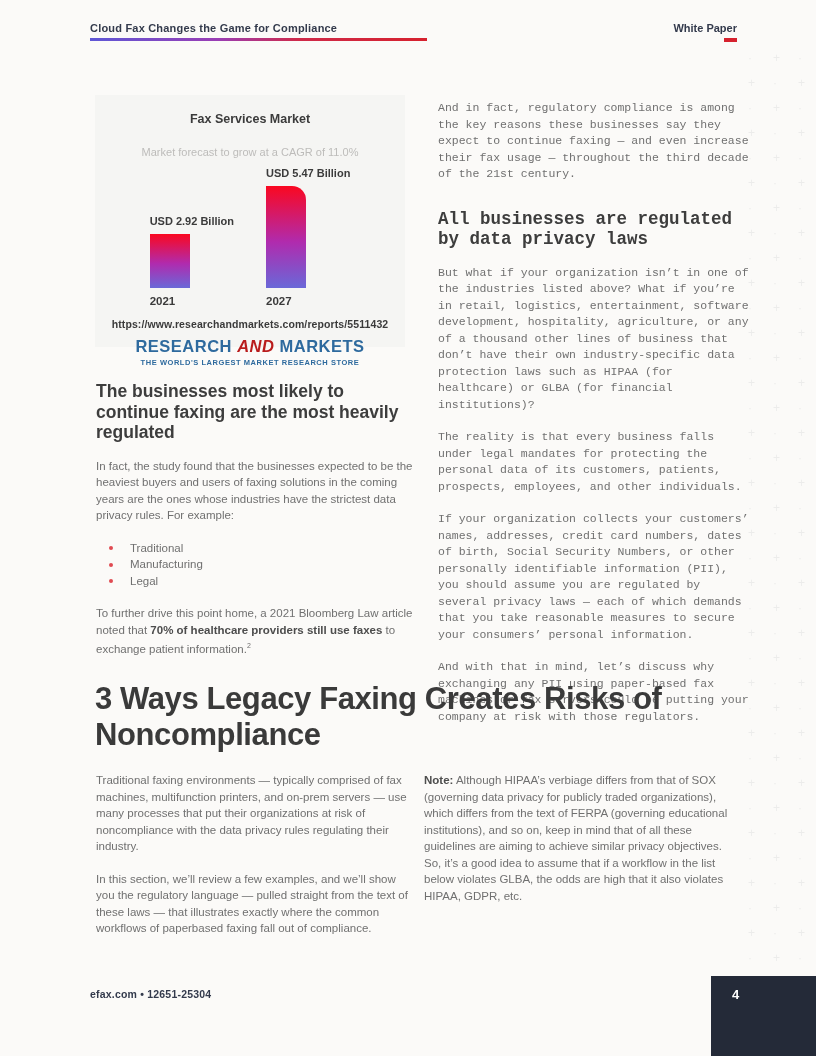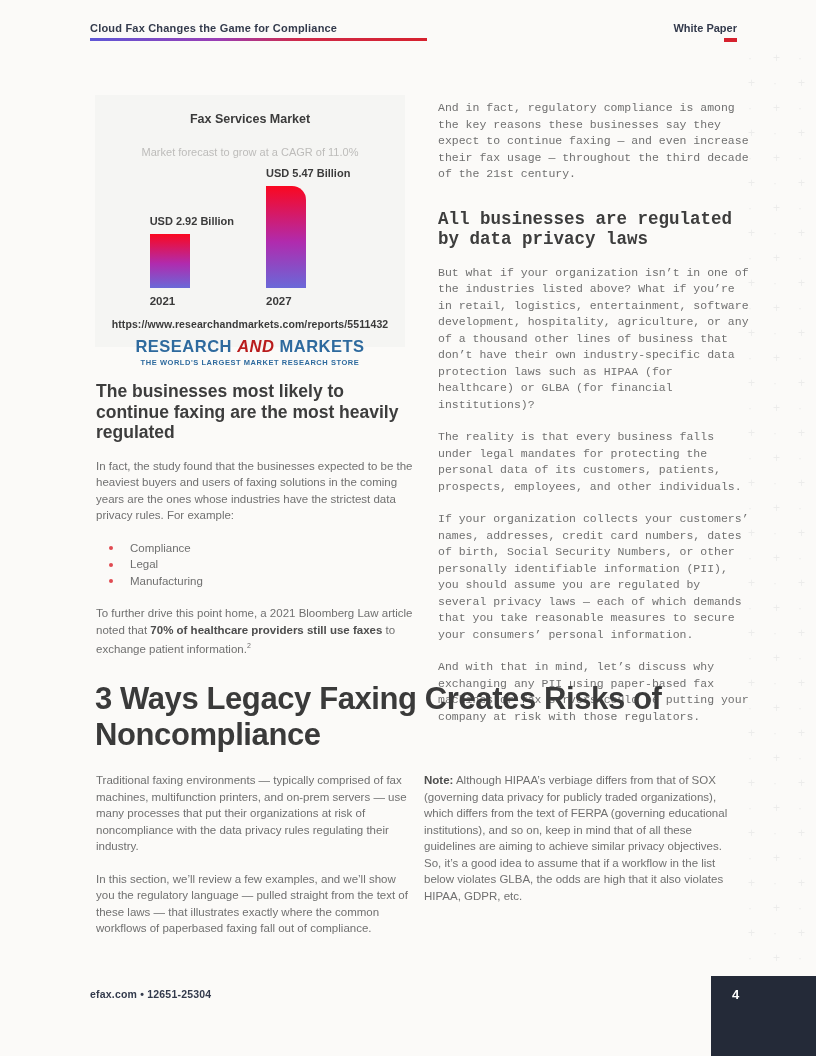--- a/index.html
+++ b/index.html
@@ -208,23 +208,23 @@
       <p>But what if your organization isn’t in one of the industries listed above? What if you’re in retail, logistics, entertainment, software development, hospitality, agriculture, or any of a thousand other lines of business that don’t have their own industry-specific data protection laws such as HIPAA (for healthcare) or GLBA (for financial institutions)?</p>
       <p>The reality is that every business falls under legal mandates for protecting the personal data of its customers, patients, prospects, employees, and other individuals.</p>
       <p>If your organization collects your customers’ names, addresses, credit card numbers, dates of birth, Social Security Numbers, or other personally identifiable information (PII), you should assume you are regulated by several privacy laws — each of which demands that you take reasonable measures to secure your consumers’ personal information.</p>
       <p>And with that in mind, let’s discuss why exchanging any PII using paper-based fax machines or fax servers could be putting your company at risk with those regulators.</p>
     </div>
 
     <div class="col col-left-mid">
       <h2 class="first">The businesses most likely to continue faxing are the most heavily regulated</h2>
       <p>In fact, the study found that the businesses expected to be the heaviest buyers and users of faxing solutions in the coming years are the ones whose industries have the strictest data privacy rules. For example:</p>
       <ul class="bullets">
-        <li>Compliance</li>
+        <li>Traditional</li>
+        <li>Manufacturing</li>
         <li>Legal</li>
-        <li>Manufacturing</li>
       </ul>
       <p><span>To further drive this point home, a 2021 Bloomberg Law article noted that </span><b class="dk">70% of healthcare providers still use faxes</b><span> to exchange patient information.</span><sup>2</sup></p>
     </div>
 
     <div class="section-heading">3 Ways Legacy Faxing Creates Risks of Noncompliance</div>
 
     <div class="col col-left-bot">
       <p>Traditional faxing environments — typically comprised of fax machines, multifunction printers, and on-prem servers — use many processes that put their organizations at risk of noncompliance with the data privacy rules regulating their industry.</p>
       <p>In this section, we’ll review a few examples, and we’ll show you the regulatory language — pulled straight from the text of these laws — that illustrates exactly where the common workflows of paperbased faxing fall out of compliance.</p>
     </div>

